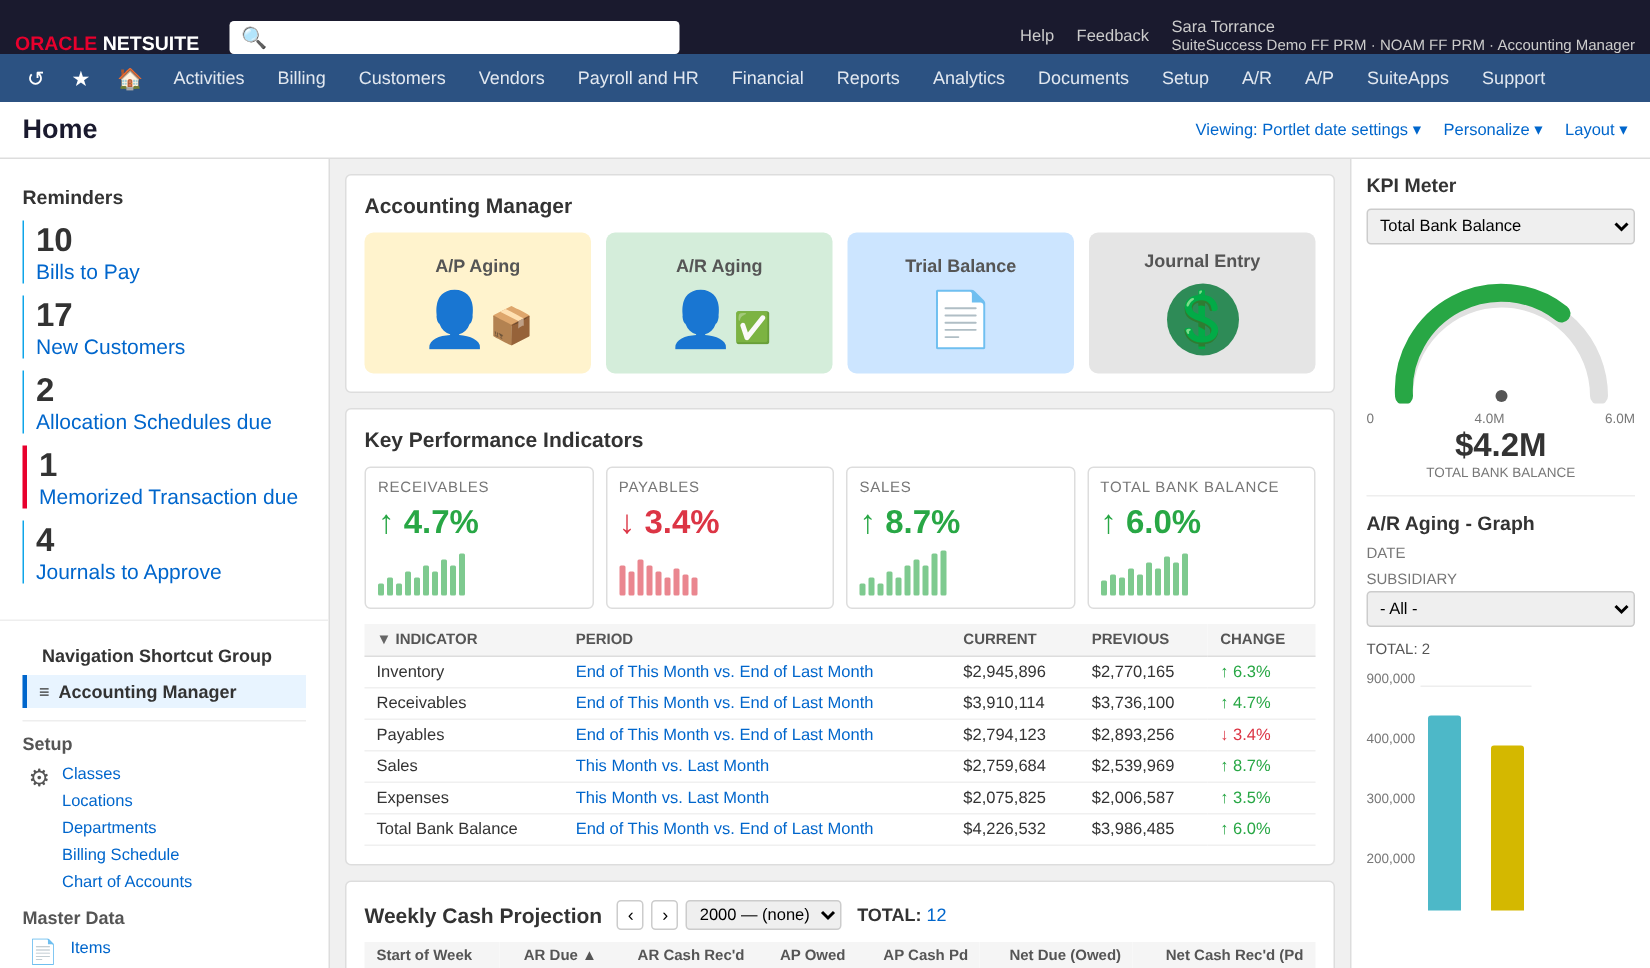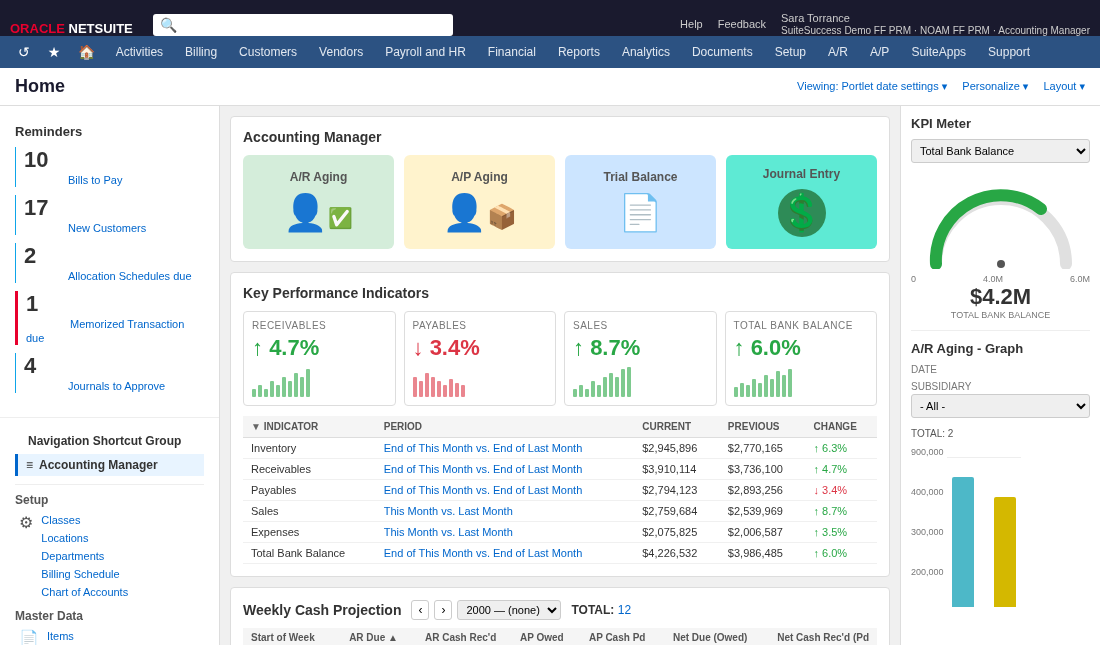--- a/index.html
+++ b/index.html
@@ -25,41 +25,41 @@
     .page-title { font-size: 18px; font-weight: bold; color: #1a1a2e; }
     .page-title-right { display: flex; gap: 15px; font-size: 11px; color: #0066cc; }
 
     .main-content { display: flex; height: calc(645px - 68px); overflow: hidden; }
 
     
     .sidebar { width: 220px; background: white; border-right: 1px solid #ddd; overflow-y: auto; padding: 10px 0; flex-shrink: 0; }
     .sidebar-section { padding: 8px 15px; }
     .reminders-title { font-size: 13px; font-weight: bold; color: #333; margin-bottom: 8px; }
     .reminder-num { font-size: 22px; font-weight: bold; color: #333; display: block; }
-    .reminder-label { font-size: 11px; color: #0066cc; cursor: pointer; margin-left: 44px; }
+    .reminder-label { font-size: 14px; color: #0066cc; cursor: pointer; }
     .reminder-border-orange { border-left: 1px solid #0ea5e9; padding-left: 8px; margin-bottom: 8px; }
     .reminder-border-red { border-left: 3px solid #e8002d; padding-left: 8px; margin-bottom: 8px; }
     .divider { border-top: 1px solid #eee; margin: 8px 0; }
     .nav-group-title { font-size: 12px; font-weight: bold; color: #333; margin-bottom: 6px; padding-left: 13px; }
     .nav-link { display: flex; align-items: center; gap: 6px; padding: 3px 0; color: #0066cc; font-size: 11px; cursor: pointer; }
     .section-title { font-size: 12px; font-weight: bold; color: #555; margin: 8px 0 4px 0; }
     .accounting-bar { background: #e8f4ff; border-left: 3px solid #0066cc; padding: 4px 8px; margin: 4px 0; display: flex; align-items: center; gap: 6px; font-size: 12px; font-weight: bold; color: #333; cursor: pointer; }
 
     
     .content-area { flex: 1; overflow-y: auto; padding: 10px; display: flex; flex-direction: column; gap: 10px; }
 
     
     .section-card { background: white; border: 1px solid #ddd; border-radius: 4px; padding: 12px; }
     .section-header { font-size: 14px; font-weight: bold; color: #333; margin-bottom: 10px; }
     .am-cards { display: grid; grid-template-columns: repeat(4, 1fr); gap: 10px; }
     .am-card { border-radius: 6px; padding: 12px; display: flex; flex-direction: column; align-items: center; justify-content: center; min-height: 80px; cursor: pointer; }
     .am-card.ap { background: #fff3cd; }
     .am-card.ar { background: #d4edda; }
     .am-card.tb { background: #cce5ff; }
-    .am-card.je { background: #5eead4; justify-content: space-between; }
+    .am-card.je { background: #e5e5e5; justify-content: space-between; }
     .am-card-label { font-size: 12px; font-weight: bold; color: #555; margin-bottom: 8px; }
 
     
     .kpi-header { font-size: 14px; font-weight: bold; color: #333; margin-bottom: 10px; }
     .kpi-cards { display: grid; grid-template-columns: repeat(4, 1fr); gap: 8px; margin-bottom: 10px; }
     .kpi-card { border: 1px solid #ddd; border-radius: 4px; padding: 8px; }
     .kpi-card-label { font-size: 10px; color: #777; text-transform: uppercase; letter-spacing: 0.5px; margin-bottom: 4px; }
     .kpi-value { font-size: 22px; font-weight: bold; color: #333; }
     .kpi-up { color: #28a745; }
     .kpi-down { color: #dc3545; }
@@ -220,27 +220,27 @@
       </div>
 
     </div>
   </div>
 
   <div class="content-area">
 
     <div class="section-card">
       <div class="section-header">Accounting Manager</div>
       <div class="am-cards">
+        <div class="am-card ap">
+          <div class="am-card-label">A/P Aging</div>
+          <div style="font-size:36px;">👤<span style="font-size:24px;">📦</span></div>
+        </div>
         <div class="am-card ar">
           <div class="am-card-label">A/R Aging</div>
           <div style="font-size:36px;">👤<span style="font-size:20px;">✅</span></div>
-        </div>
-        <div class="am-card ap">
-          <div class="am-card-label">A/P Aging</div>
-          <div style="font-size:36px;">👤<span style="font-size:24px;">📦</span></div>
         </div>
         <div class="am-card tb">
           <div class="am-card-label">Trial Balance</div>
           <div style="font-size:36px;">📄</div>
         </div>
         <div class="am-card je">
           <div class="am-card-label">Journal Entry</div>
           <div style="font-size:36px;background:#2e8b57;border-radius:50%;width:48px;height:48px;display:flex;align-items:center;justify-content:center;color:white;">💲</div>
         </div>
       </div>

